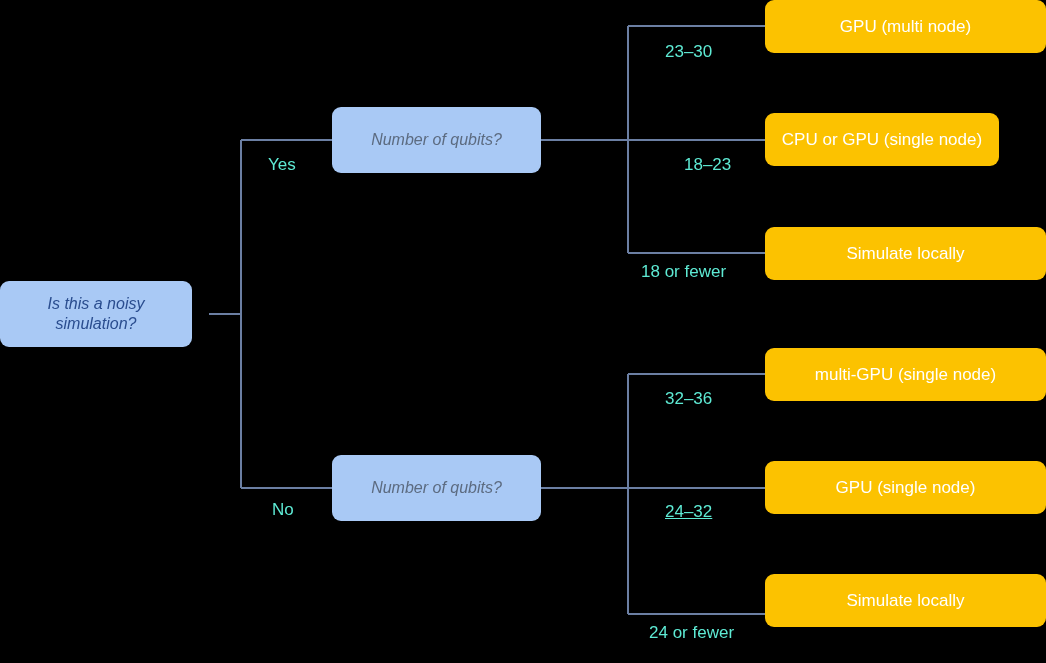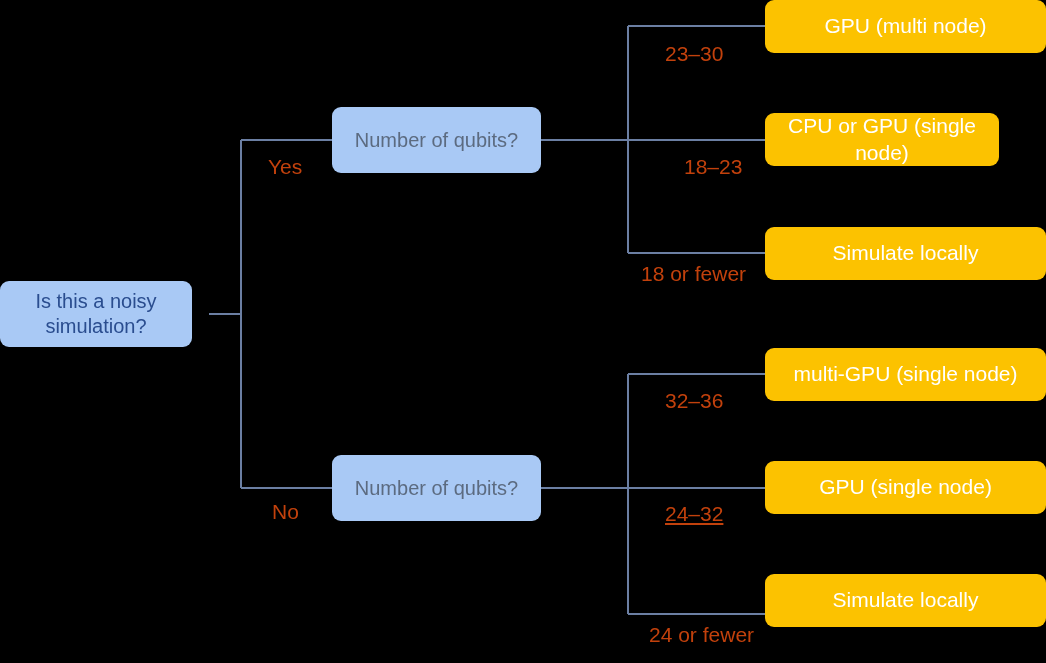--- a/index.html
+++ b/index.html
@@ -29,34 +29,35 @@
     display: flex;
     align-items: center;
     justify-content: center;
     text-align: center;
     line-height: 1.25;
     white-space: pre-line;
   }
   .node-decision {
     background: #a9c9f5;
     color: #2a4d8f;
-    font-size: 20px;
+    font-size: 16px;
+    font-style: italic;
   }
   .node-decision.q {
     color: #5c6b80;
   }
   .node-outcome {
     background: #fcc200;
     color: #ffffff;
-    font-size: 21px;
+    font-size: 17px;
   }
   .edge-label {
     position: absolute;
-    color: #c2410c;
-    font-size: 21px;
+    color: #5eead4;
+    font-size: 17px;
     white-space: nowrap;
   }
 </style>
 </head>
 <body>
 
 <div id="canvas">
 
   <svg class="edges" viewBox="0 0 1046 663" xmlns="http://www.w3.org/2000/svg">
     <g stroke="#6b7fa3" stroke-width="2.5" fill="none" shape-rendering="crispEdges">

